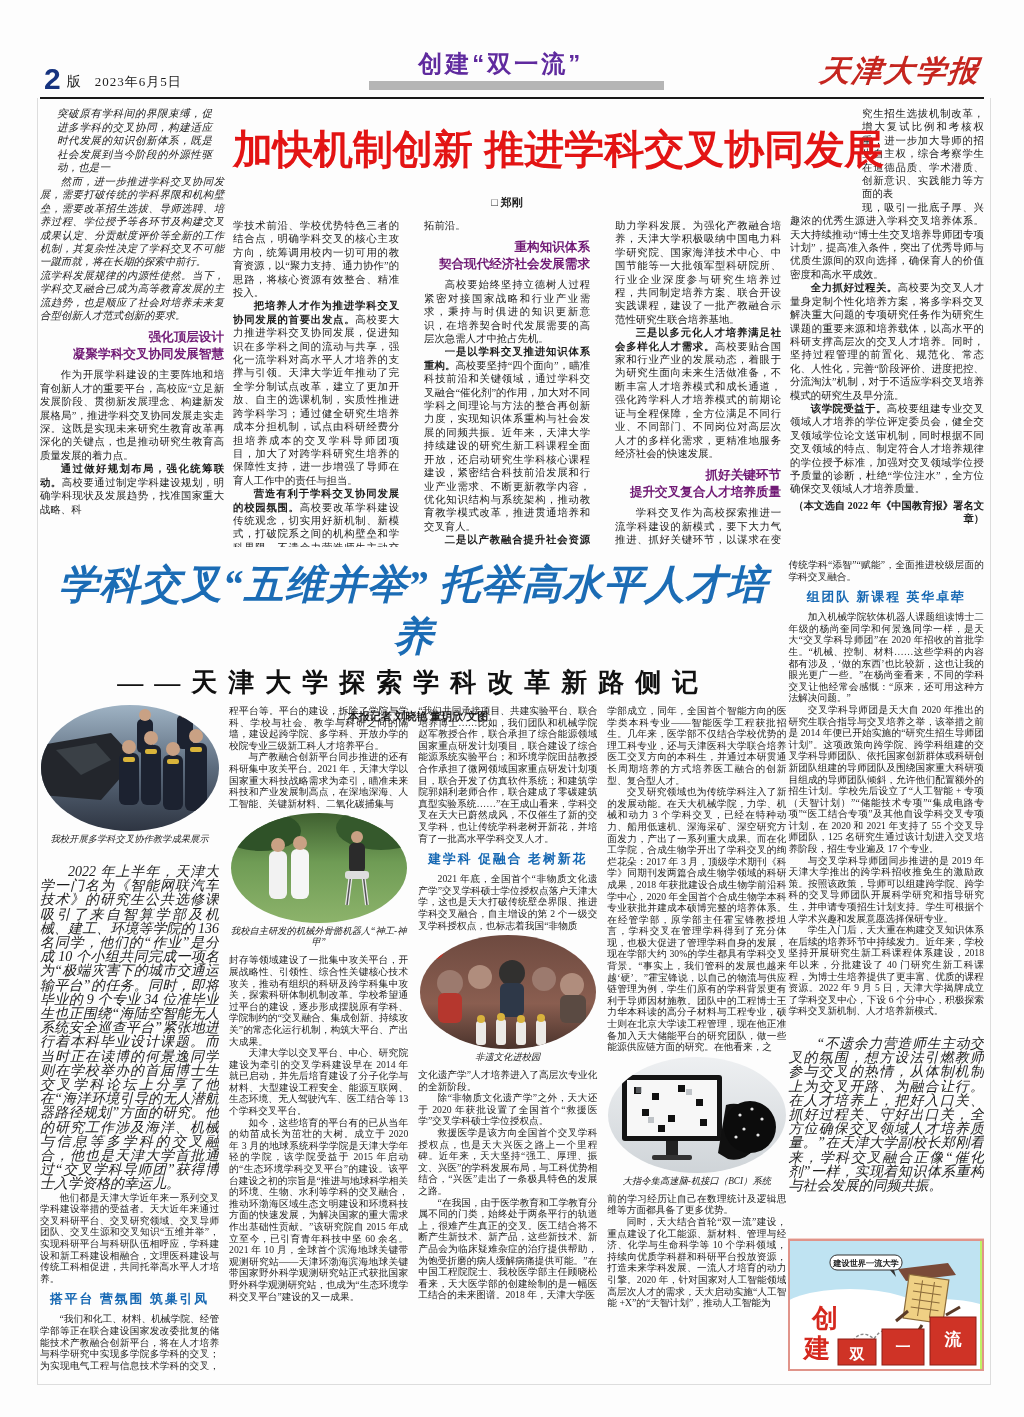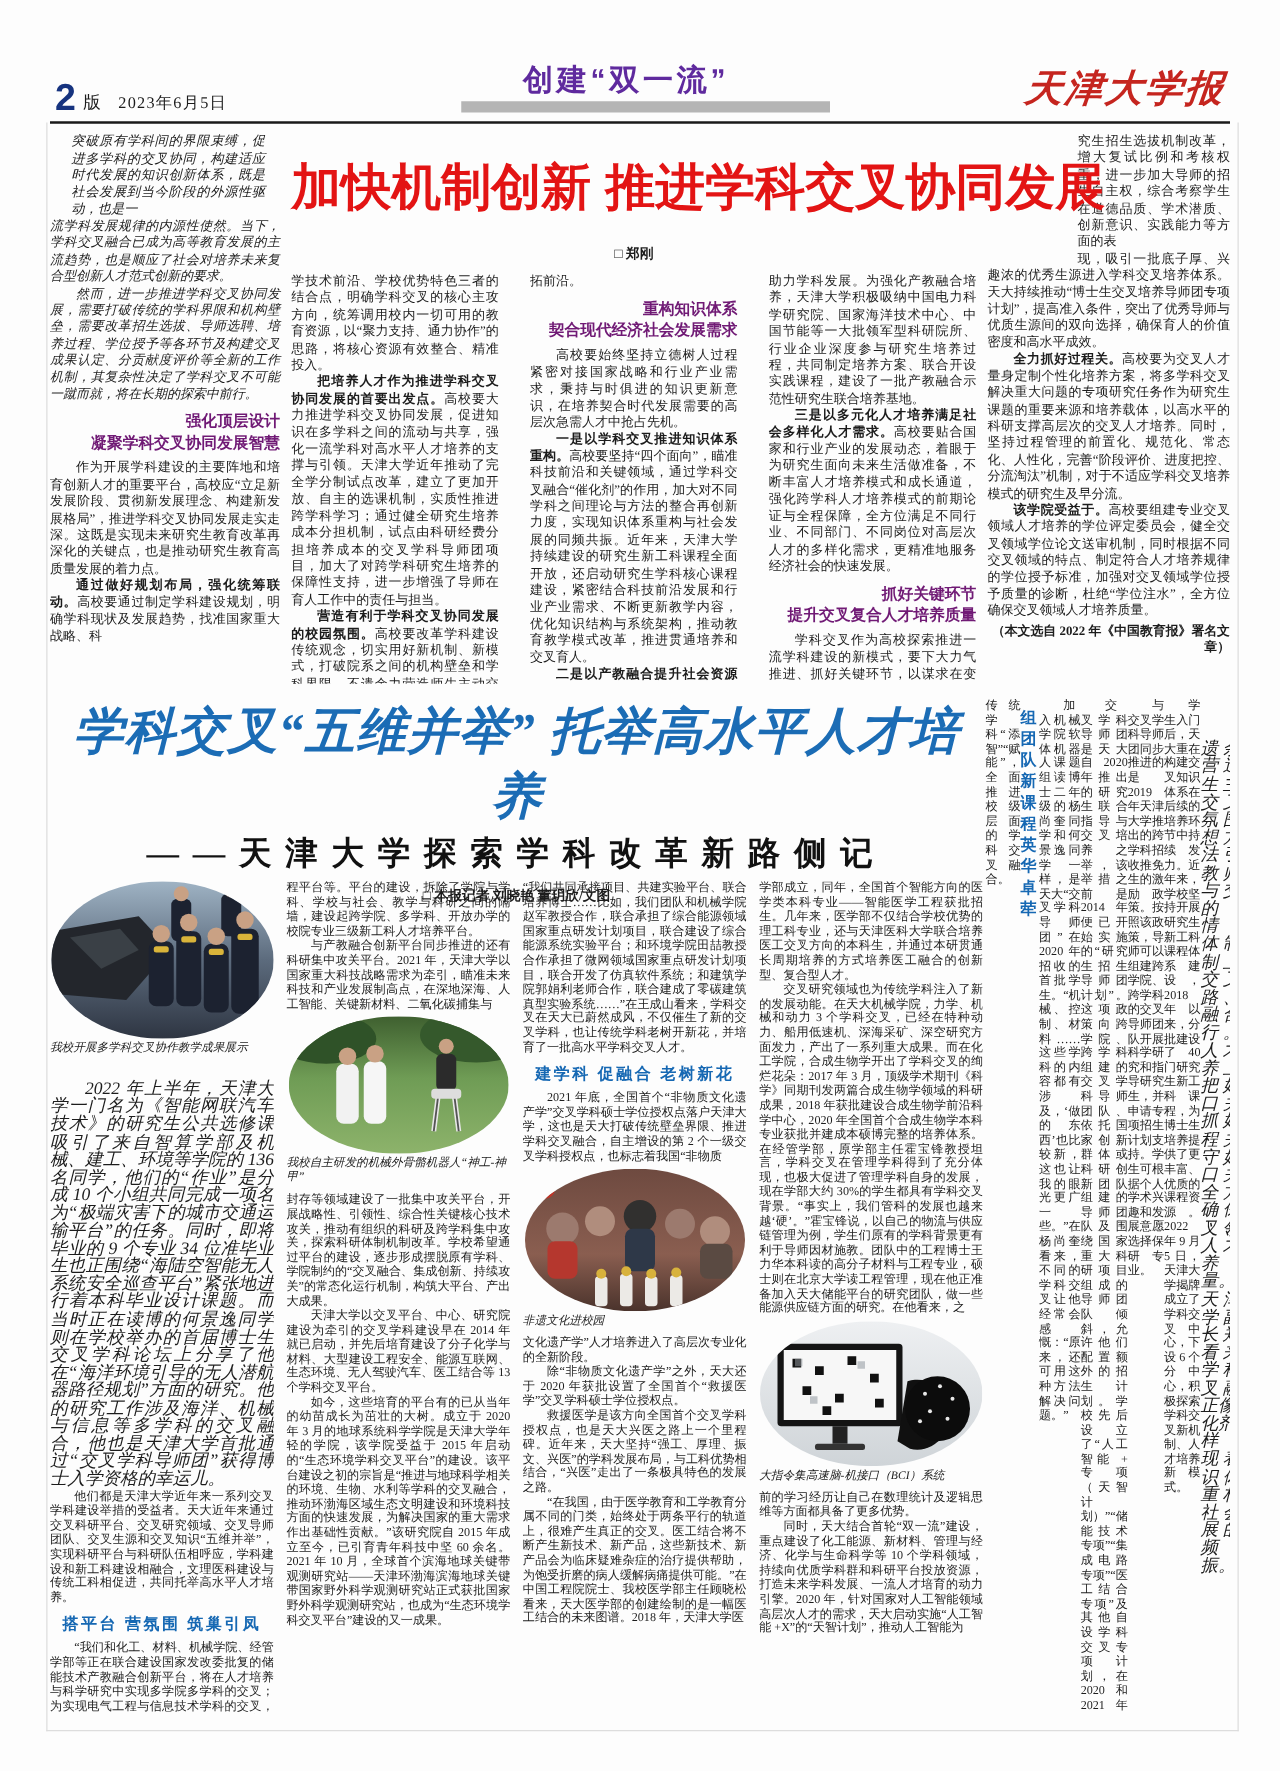--- a/index.html
+++ b/index.html
@@ -48,28 +48,28 @@
   
   .a2 { display:flex; gap:2px; margin:12px 40px 0; height:812px; overflow:hidden; }
   .a2-left { width:748px; display:flex; flex-direction:column; }
   .a2-head { height:144px; text-align:center; }
   .a2-title { font-size:40px; font-weight:bold; font-style:italic; color:#1b6cb5; letter-spacing:1px;
               line-height:52px; }
   .a2-sub { font-size:26px; font-weight:bold; letter-spacing:11px; line-height:40px; color:#111; }
   .a2-byline { font-size:11px; font-weight:bold; margin-top:6px; }
   .a2-cols { display:flex; gap:10px; height:666px; overflow:hidden; margin-top:2px; }
   .a2-cols .c { flex:1; overflow:hidden; }
-  .a2-col5 { width:196px; display:flex; flex-direction:row; overflow:hidden; }
+  .a2-col5 { width:196px; display:flex; flex-direction:column; overflow:hidden; }
   .t2 { font-size:9.7px; line-height:11.6px; text-align:justify; text-indent:2em; }
   .t2.noind { text-indent:0; }
   .t2.it { font-style:italic; font-size:14px; line-height:14.2px;margin-top:20px; }
   .bh { text-align:center; color:#1668b3; font-weight:bold; font-size:12.8px; margin:7px 0 5px;
         font-family:"Liberation Sans",sans-serif; letter-spacing:2px; }
   .oval { border-radius:50%; overflow:hidden; display:block; margin:0 auto 3px; }
-  .cap { font-size:9.3px; font-style:italic; line-height:11px; margin:2px 0 6px; }
+  .cap { font-size:9.3px; font-style:italic; text-align:center; line-height:11px; margin:2px 0 6px; }
   .cartoon-box { margin-top:auto; border:2px solid #e0948a; outline:1px solid #f3cfc8; background:#bef264; }
 
   svg { display:block; }
 </style>
 </head>
 <body>
 
 <div class="frame"></div>
 
 <header class="masthead-row">
@@ -82,22 +82,22 @@
     <div class="section-title">创建“双一流”</div>
     <div class="section-bar"></div>
   </div>
   <div class="masthead-logo">天津大学报</div>
 </header>
 <div class="head-rule"></div>
 
 <section class="a1">
   <div class="a1-col1">
     <p class="t noind lead-i a1-lead-narrow">突破原有学科间的界限束缚，促进多学科的交叉协同，构建适应时代发展的知识创新体系，既是社会发展到当今阶段的外源性驱动，也是一</p>
+    <p class="t lead-i">然而，进一步推进学科交叉协同发展，需要打破传统的学科界限和机构壁垒，需要改革招生选拔、导师选聘、培养过程、学位授予等各环节及构建交叉成果认定、分贡献度评价等全新的工作机制，其复杂性决定了学科交叉不可能一蹴而就，将在长期的探索中前行。</p>
     <p class="t noind lead-i">流学科发展规律的内源性使然。当下，学科交叉融合已成为高等教育发展的主流趋势，也是顺应了社会对培养未来复合型创新人才范式创新的要求。</p>
-    <p class="t lead-i">然而，进一步推进学科交叉协同发展，需要打破传统的学科界限和机构壁垒，需要改革招生选拔、导师选聘、培养过程、学位授予等各环节及构建交叉成果认定、分贡献度评价等全新的工作机制，其复杂性决定了学科交叉不可能一蹴而就，将在长期的探索中前行。</p>
     <div class="rh">
       <div>强化顶层设计</div>
       <div>凝聚学科交叉协同发展智慧</div>
     </div>
     <p class="t">作为开展学科建设的主要阵地和培育创新人才的重要平台，高校应“立足新发展阶段、贯彻新发展理念、构建新发展格局”，推进学科交叉协同发展走实走深。这既是实现未来研究生教育改革再深化的关键点，也是推动研究生教育高质量发展的着力点。</p>
     <p class="t"><b>通过做好规划布局，强化统筹联动。</b><span>高校要通过制定学科建设规划，明确学科现状及发展趋势，找准国家重大战略、科</span></p>
   </div>
 
   <div class="a1-main">
     <div class="a1-hl">

